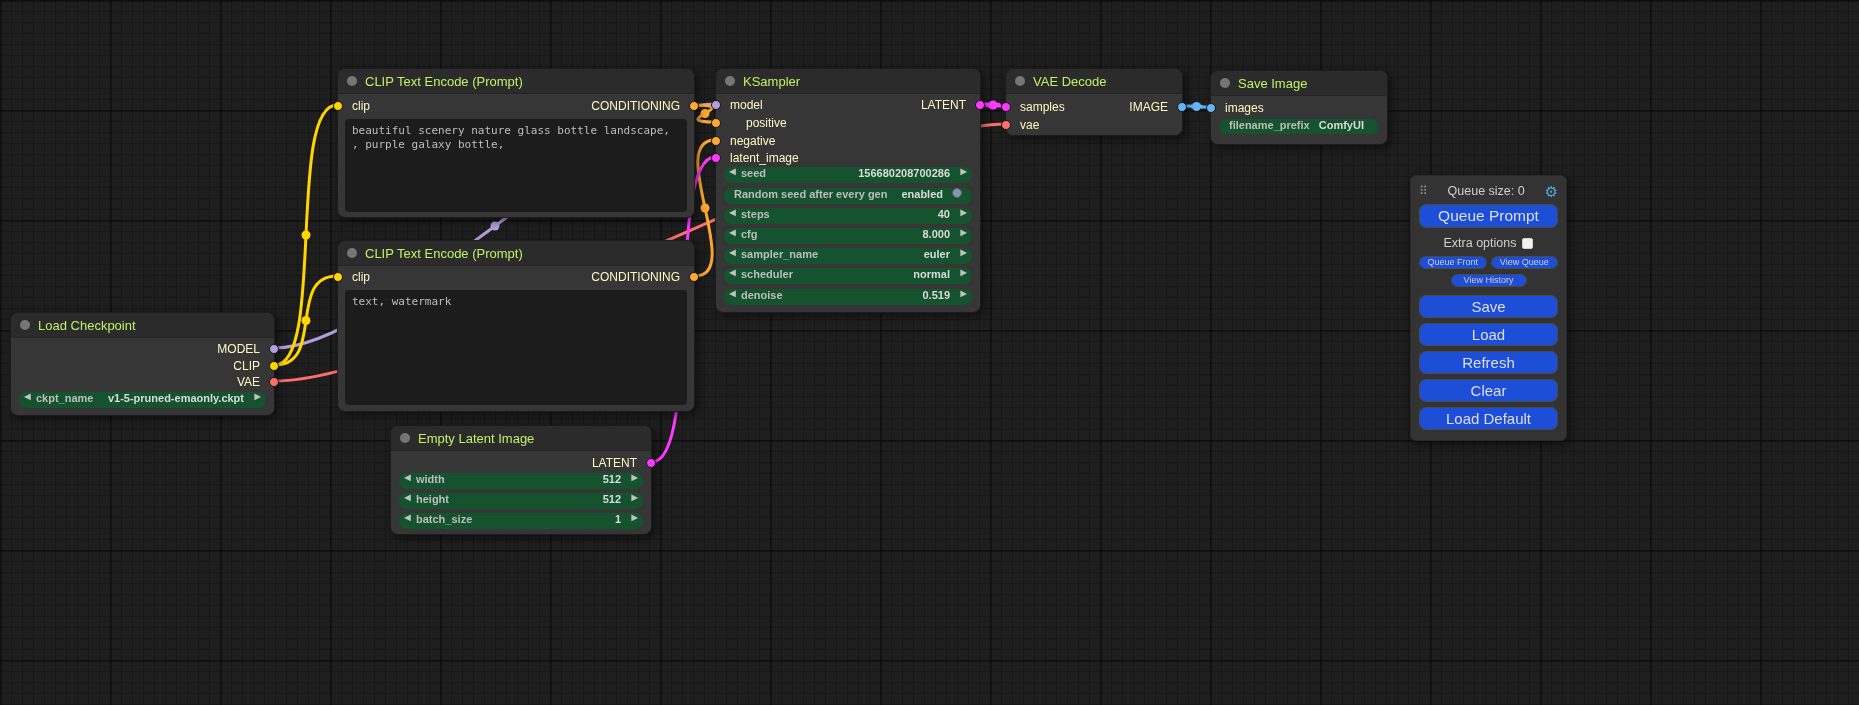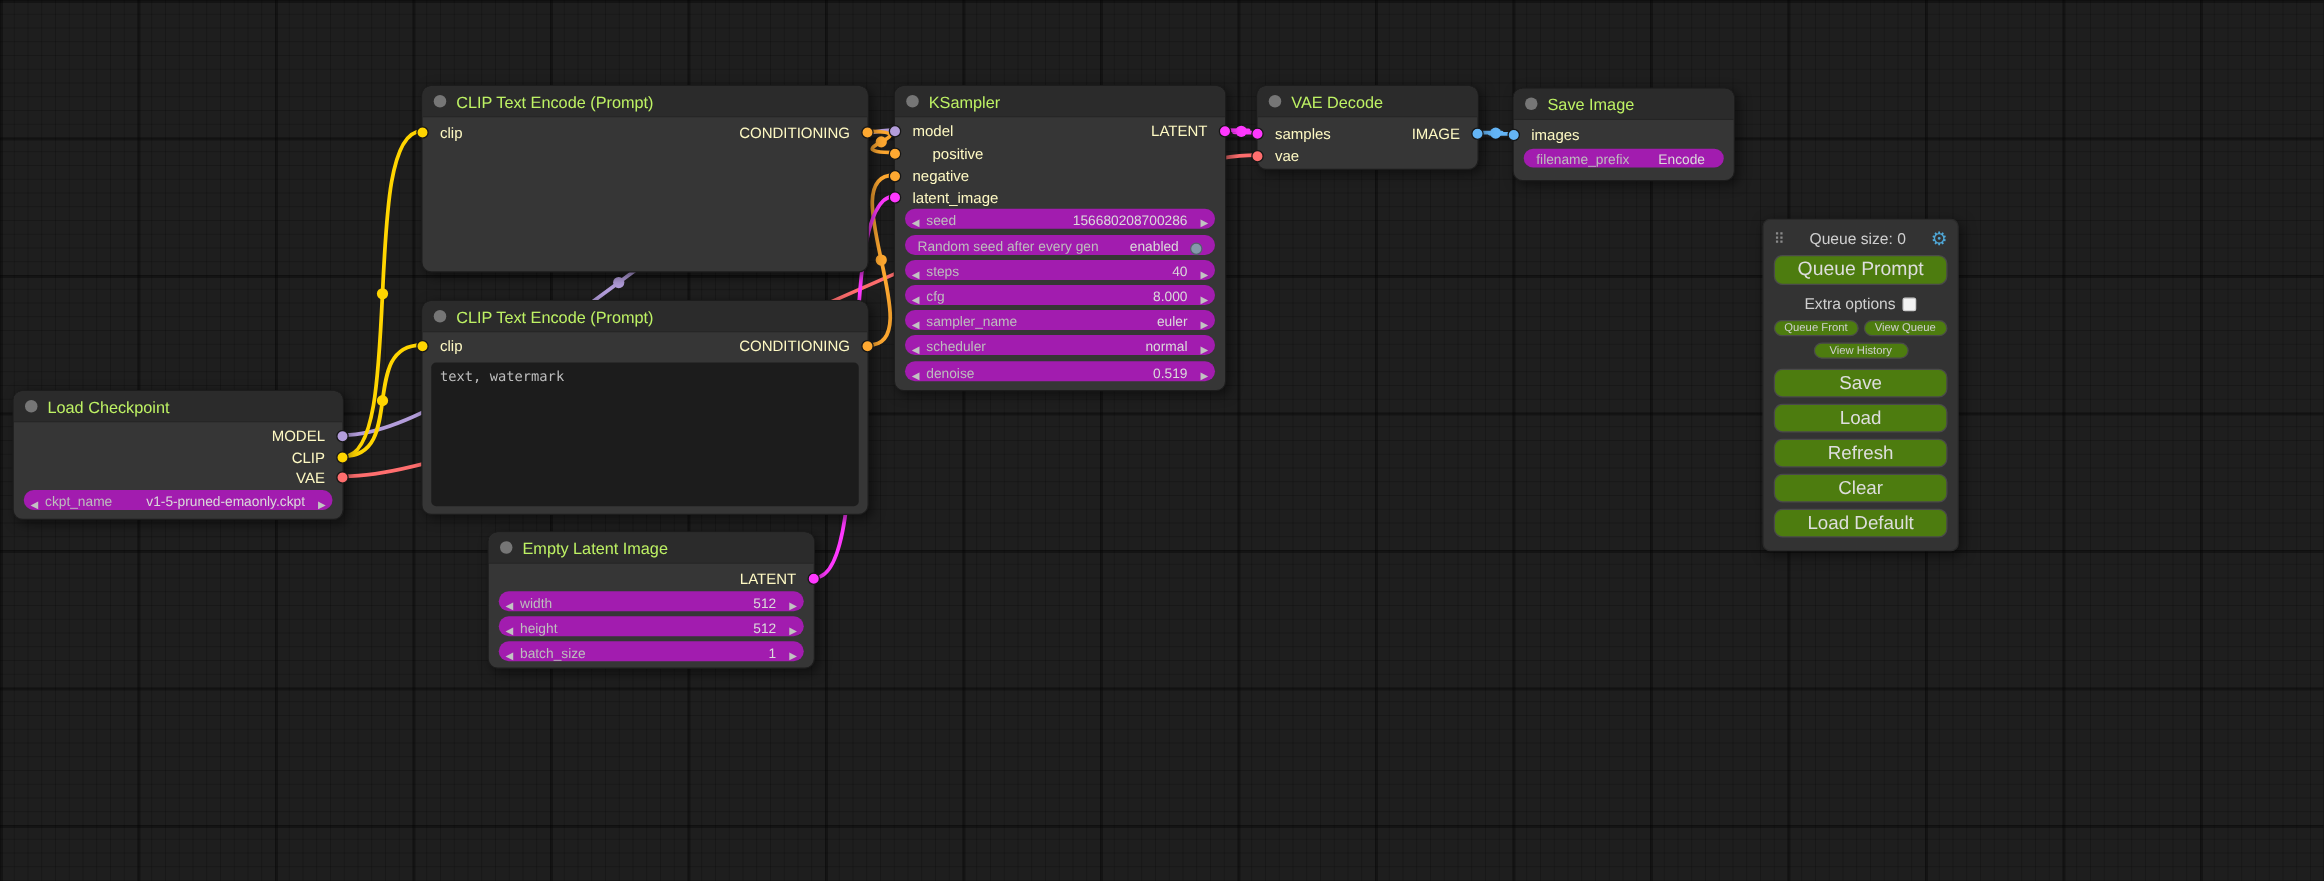--- a/index.html
+++ b/index.html
@@ -30,23 +30,23 @@
   .collapse-dot { width:10px; height:10px; border-radius:50%; background:#767676; flex:0 0 auto; cursor:pointer; }
   .title-text { font-size:13px; color:#bef264; white-space:nowrap; }
 
   .port {
     position:absolute; width:10px; height:10px; border-radius:50%;
     border:1px solid #161616; z-index:3; cursor:crosshair;
   }
   .slot-label { position:absolute; font-size:12px; color:#fef9c3; line-height:14px; white-space:nowrap; }
 
   .widget {
-    position:absolute; left:8px; right:8px; height:16px; background:#a21caf;
-    border-radius:8px; display:flex; align-items:flex-end; font-size:11px; color:#bdbdbd;
-    overflow:hidden; cursor:pointer;
+    position:absolute; left:8px; right:8px; height:16px; background:#14532d;
+    border-radius:8px; display:flex; align-items:flex-start; font-size:11px; color:#bdbdbd;
+    overflow:hidden; cursor:pointer;font-weight:bold;
   }
   .widget .arrow { width:17px; text-align:center; font-size:8px; color:#c2c2c2; flex:0 0 auto; }
   .widget .wname { flex:0 0 auto; white-space:nowrap; }
   .widget .wvalue { flex:1; text-align:right; color:#dadada; padding-right:5px; white-space:nowrap; }
   .widget.noarrow { padding:0 10px; }
   .toggle-dot { width:10px; height:10px; border-radius:50%; background:#8598ab; border:1px solid #55616e; margin-left:4px; flex:0 0 auto; }
 
   .prompt-box {
     position:absolute; left:7px; right:7px; background:#1c1c1c; border-radius:4px;
     color:#bdbdbd; font-family:"DejaVu Sans Mono", monospace; font-size:11px; line-height:14px;
@@ -57,21 +57,21 @@
     position:absolute; left:1410px; top:175px; width:157px; background:#333333;
     border:1px solid #2a2a2a; border-radius:6px; box-shadow:2px 3px 10px rgba(0,0,0,0.55);
     z-index:4; padding:6px 8px 10px;
   }
   .menu-header { display:flex; align-items:center; height:18px; margin-bottom:4px; }
   .drag-dots { color:#8a8a8a; font-size:12px; flex:0 0 auto; cursor:move; }
   .queue-size { flex:1; text-align:center; color:#cfcfcf; font-size:12.5px; }
   .gear { color:#4fa8d8; font-size:15px; line-height:1; flex:0 0 auto; cursor:pointer; }
 
   .btn {
-    display:block; width:100%; background:#4d7c0f; border:1px solid #4a4a4a; color:#dedede;
+    display:block; width:100%; background:#1d4ed8; border:1px solid #4a4a4a; color:#dedede;
     border-radius:7px; font-family:inherit; cursor:pointer; text-align:center;
   }
   .btn.queue { height:24px; font-size:15.5px; margin:2px 0 7px; }
   .btn.big { height:23px; font-size:15px; margin-top:5px; }
   .extra-row { display:flex; align-items:center; justify-content:center; gap:6px; height:16px; margin-bottom:5px; color:#cfcfcf; font-size:12.5px; }
   .checkbox { width:11px; height:11px; background:#f2f2f2; border:1px solid #cfcfcf; border-radius:2px; cursor:pointer; }
   .pill-row { display:flex; gap:4px; margin-bottom:5px; }
   .btn.pill { height:13px; font-size:9px; line-height:11px; border-radius:8px; padding:0 4px; flex:1; color:#cfcfcf; }
   .btn.pill.center { flex:none; width:76px; margin:0 auto 8px; display:block; }
 </style>
@@ -122,20 +122,21 @@
 
   <div class="node" style="left:337px;top:68px;width:358px;height:150px">
     <div class="node-title">
       <span class="collapse-dot"></span>
       <span class="title-text">CLIP Text Encode (Prompt)</span>
     </div>
     <span class="slot-label" style="left:14px;top:30px">clip</span>
     <span class="port" style="left: -5px; top: 32px; background: rgb(255, 213, 0);"></span>
     <span class="slot-label" style="right:14px;top:30px">CONDITIONING</span>
     <span class="port" style="right: -5px; top: 32px; background: rgb(255, 169, 49);"></span>
+    <div class="prompt-box" style="top:50px;height:93px">beautiful scenery nature glass bottle landscape, , purple galaxy bottle,</div>
   </div>
 
   <div class="node" style="left:337px;top:240px;width:358px;height:172px">
     <div class="node-title">
       <span class="collapse-dot"></span>
       <span class="title-text">CLIP Text Encode (Prompt)</span>
     </div>
     <span class="slot-label" style="left:14px;top:29px">clip</span>
     <span class="port" style="left: -5px; top: 31px; background: rgb(255, 213, 0);"></span>
     <span class="slot-label" style="right:14px;top:29px">CONDITIONING</span>
@@ -244,21 +245,21 @@
 
   <div class="node" style="left:1210px;top:70px;width:178px;height:75px">
     <div class="node-title">
       <span class="collapse-dot"></span>
       <span class="title-text">Save Image</span>
     </div>
     <span class="slot-label" style="left:14px;top:30px">images</span>
     <span class="port" style="left: -5px; top: 32px; background: rgb(100, 181, 246);"></span>
     <div class="widget noarrow" style="top:48px;height:15px">
       <span class="wname">filename_prefix</span>
-      <span class="wvalue">Encode</span>
+      <span class="wvalue">ComfyUI</span>
     </div>
   </div>
 
   <div class="menu">
     <div class="menu-header">
       <span class="drag-dots">⠿</span>
       <span class="queue-size">Queue size: 0</span>
       <span class="gear">⚙</span>
     </div>
     <button class="btn queue">Queue Prompt</button>

